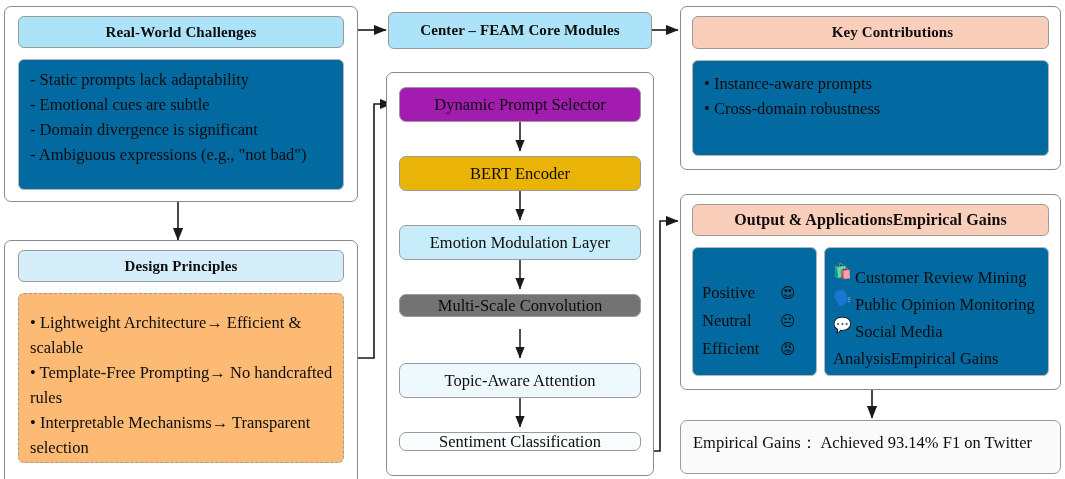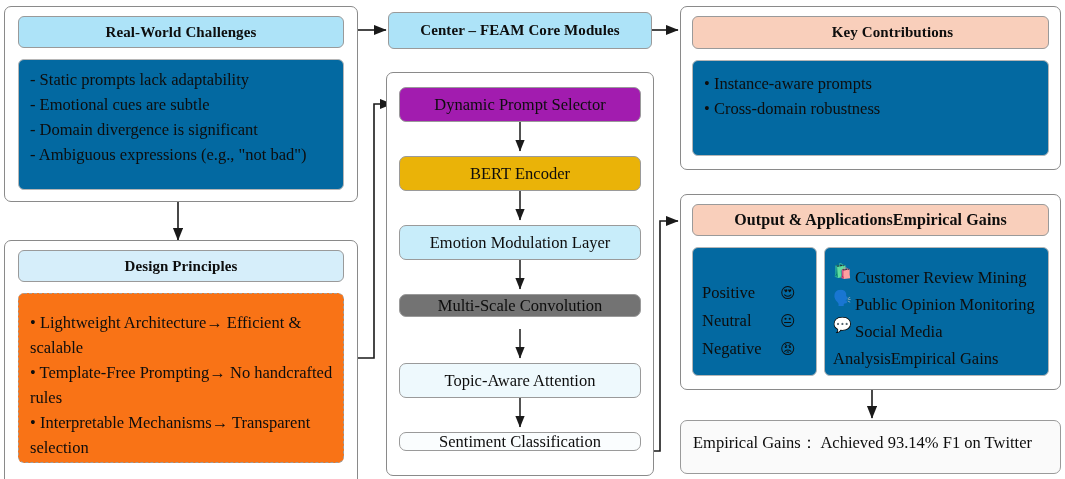--- a/index.html
+++ b/index.html
@@ -43,21 +43,21 @@
     background:#0369a1;
     border:1.1px solid #b6b6b6;
     border-radius:6px;
     padding:7px 10px 6px 11px;
     font-size:16.5px;
     line-height:25px;
     color:#0d0d0d;
   }
   .bodybox.dashed{
     border:1.4px dashed #9d9d9d;
-    background:#f97316;
+    background:#fdba74;
   }
   .modbox{
     position:absolute;
     box-sizing:border-box;
     border:1.2px solid #9a9a9a;
     border-radius:7px;
     display:flex;
     align-items:center;
     justify-content:center;
     font-size:16.5px;
@@ -187,21 +187,21 @@
       <div style="position:absolute;left:9px;top:31px;font-size:16.5px;line-height:28px;">
         <div class="sentrow">
           <span class="lbl">Positive</span>
           <span class="emoji">😍</span>
         </div>
         <div class="sentrow">
           <span class="lbl">Neutral</span>
           <span class="emoji">😐</span>
         </div>
         <div class="sentrow">
-          <span class="lbl">Negative</span>
+          <span class="lbl">Efficient</span>
           <span class="emoji">😡</span>
         </div>
       </div>
     </div>
 
     <div class="bodybox" style="left:143px;top:52px;width:225px;height:129px;padding:0;">
       <div style="position:absolute;left:8px;top:16px;font-size:16.5px;line-height:27px;">
         <div class="approw">
           <span class="ico emoji">🛍️</span>
           <span>Customer Review Mining</span>

